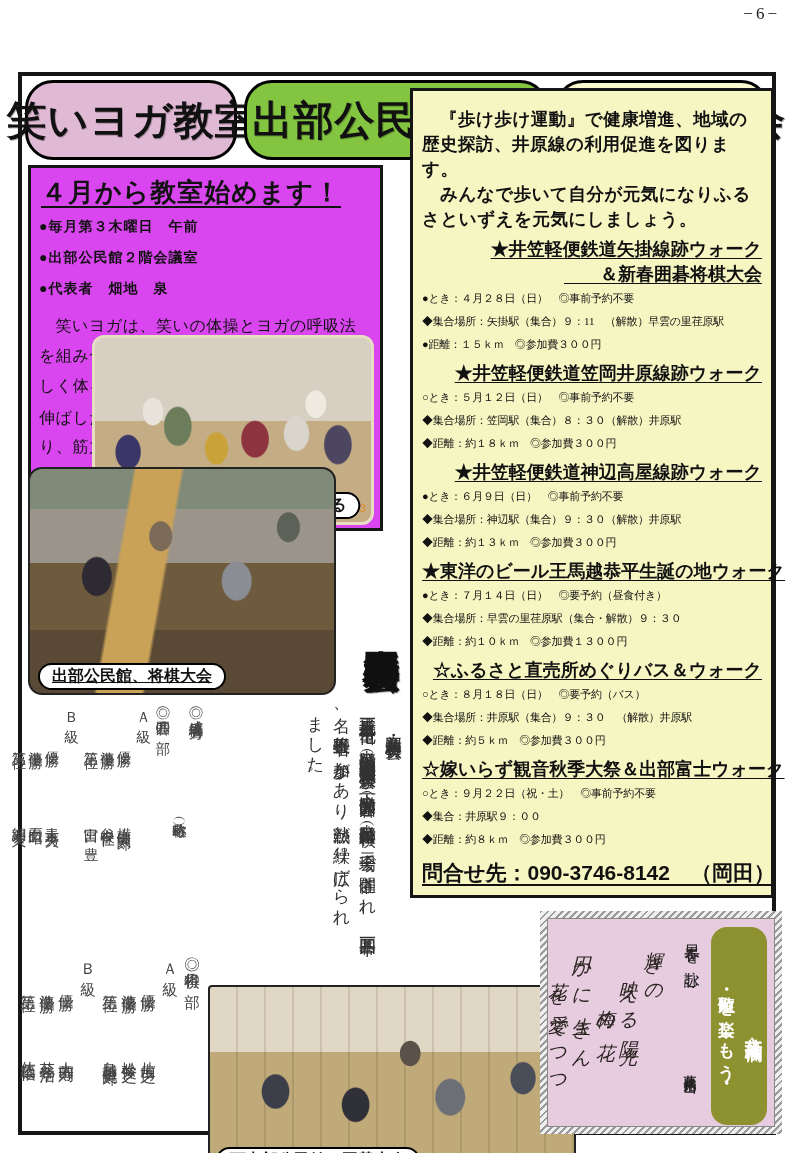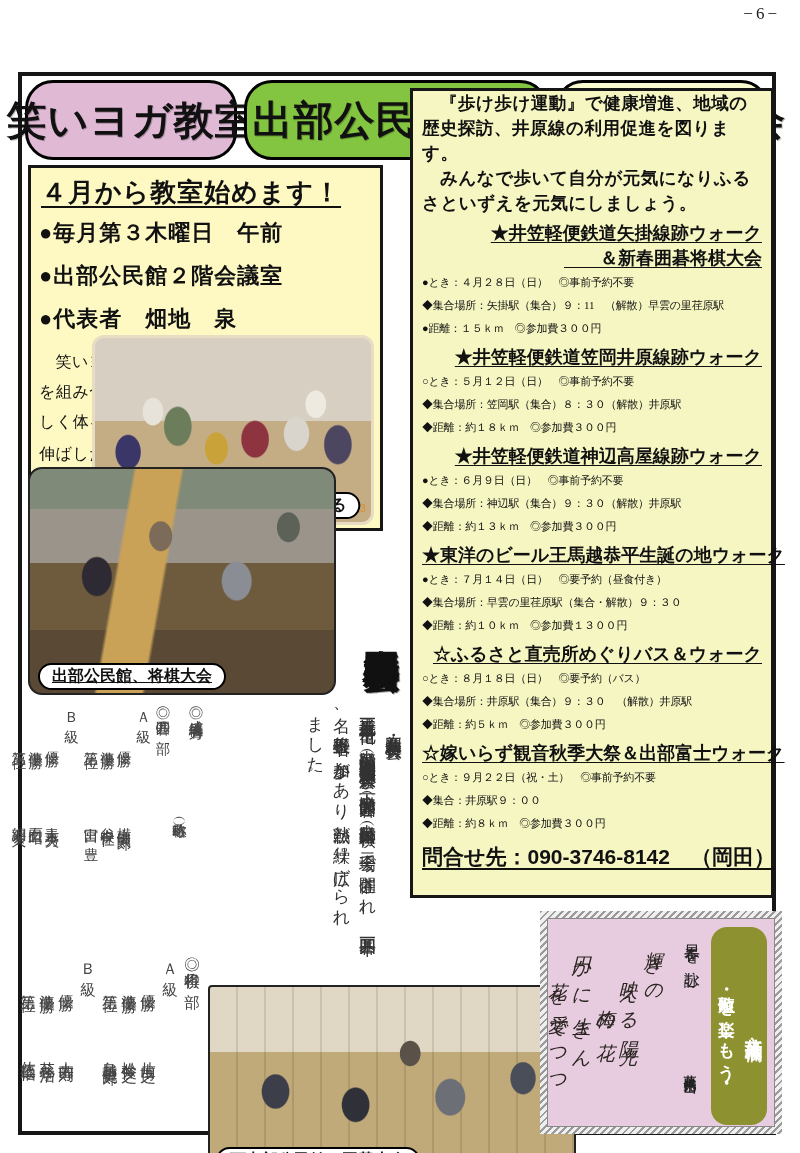--- a/index.html
+++ b/index.html
@@ -15,26 +15,26 @@
   .badges{position:absolute;left:3px;top:4px;right:3px;height:80px;display:flex;gap:7px;}
   .badge{border:3px solid #000;border-radius:28px;box-sizing:border-box;height:80px;
          display:flex;align-items:center;justify-content:center;
          font-weight:bold;font-size:40px;letter-spacing:1px;white-space:nowrap;
          font-family:"Liberation Serif",serif;text-shadow:1px 1px 0 rgba(0,0,0,.25);}
   .badge.b1{width:212px;}
   .badge.b2{flex:1;}
   .badge.b3{width:214px;}
 
   
-  .yoga-box{position:absolute;left:6px;top:89px;width:355px;height:366px;background:#fef9c3;
+  .yoga-box{position:absolute;left:6px;top:89px;width:355px;height:366px;background:#d946ef;
             border:3px solid #161616;box-sizing:border-box;padding:5px 8px;}
   .yoga-title{font-size:26px;font-weight:bold;letter-spacing:1px;
               text-decoration:underline;text-underline-offset:5px;margin:2px 0 8px 2px;}
   .yoga-bullet{font-family:"Liberation Sans",sans-serif;font-weight:bold;
-               font-size:22px;margin:0 0 13px 0;letter-spacing:1px;}
+               font-size:14px;margin:0 0 13px 0;letter-spacing:1px;}
   .yoga-para-wide{font-size:16px;line-height:30px;letter-spacing:.5px;margin:2px 0 0 0;}
   .yoga-para-narrow{font-size:16px;line-height:29px;width:88px;letter-spacing:.5px;margin:2px 0 0 0;}
   .yoga-photo{position:absolute;right:6px;bottom:3px;width:282px;height:190px;
               border:3px solid #e6ddc2;border-radius:12px;box-sizing:border-box;overflow:hidden;
               background:
                 radial-gradient(22px 30px at 12% 62%,#3b3668 0 55%,transparent 60%),
                 radial-gradient(24px 34px at 30% 48%,#6b7d5a 0 55%,transparent 60%),
                 radial-gradient(20px 28px at 44% 60%,#c9a23a 0 55%,transparent 60%),
                 radial-gradient(24px 32px at 58% 55%,#8e3440 0 55%,transparent 60%),
                 radial-gradient(22px 30px at 73% 52%,#d9d4cc 0 55%,transparent 60%),
@@ -44,21 +44,21 @@
                 linear-gradient(#d6cfc2 0 45%,#c4ad85 45% 100%);}
   .photo-caption{position:absolute;bottom:3px;background:#fff;border:2px solid #000;
                  border-radius:16px;padding:1px 12px;font-family:"Liberation Sans",sans-serif;
                  font-weight:bold;font-size:16px;white-space:nowrap;}
   .yoga-photo .photo-caption{left:50%;transform:translateX(-50%);}
   .watermark{position:absolute;right:5px;bottom:8px;color:#e08a2a;font-size:11px;
              font-family:"Liberation Sans",sans-serif;}
 
   
   .walk-box{position:absolute;left:388px;top:12px;width:364px;height:810px;background:#f6f6c2;
-            border:3px solid #161616;box-sizing:border-box;padding:0 9px 4px 9px;}
+            border:3px solid #161616;box-sizing:border-box;padding:16px 9px 4px 9px;}
   .walk-intro p{margin:0;font-family:"Liberation Sans",sans-serif;font-weight:bold;
                 font-size:17.5px;line-height:25px;white-space:pre-wrap;letter-spacing:.5px;}
   .event{margin-top:5px;}
   .event-title{font-family:"Liberation Sans",sans-serif;font-weight:bold;font-size:18px;
                line-height:25px;text-decoration:underline;text-underline-offset:3px;
                letter-spacing:0;white-space:nowrap;text-align:right;}
   .event-line{font-size:11px;line-height:23px;letter-spacing:-.2px;white-space:pre-wrap;}
   .walk-contact{margin-top:8px;font-family:"Liberation Sans",sans-serif;font-weight:bold;
                 font-size:21px;letter-spacing:0;text-decoration:underline;
                 text-underline-offset:4px;white-space:nowrap;}

